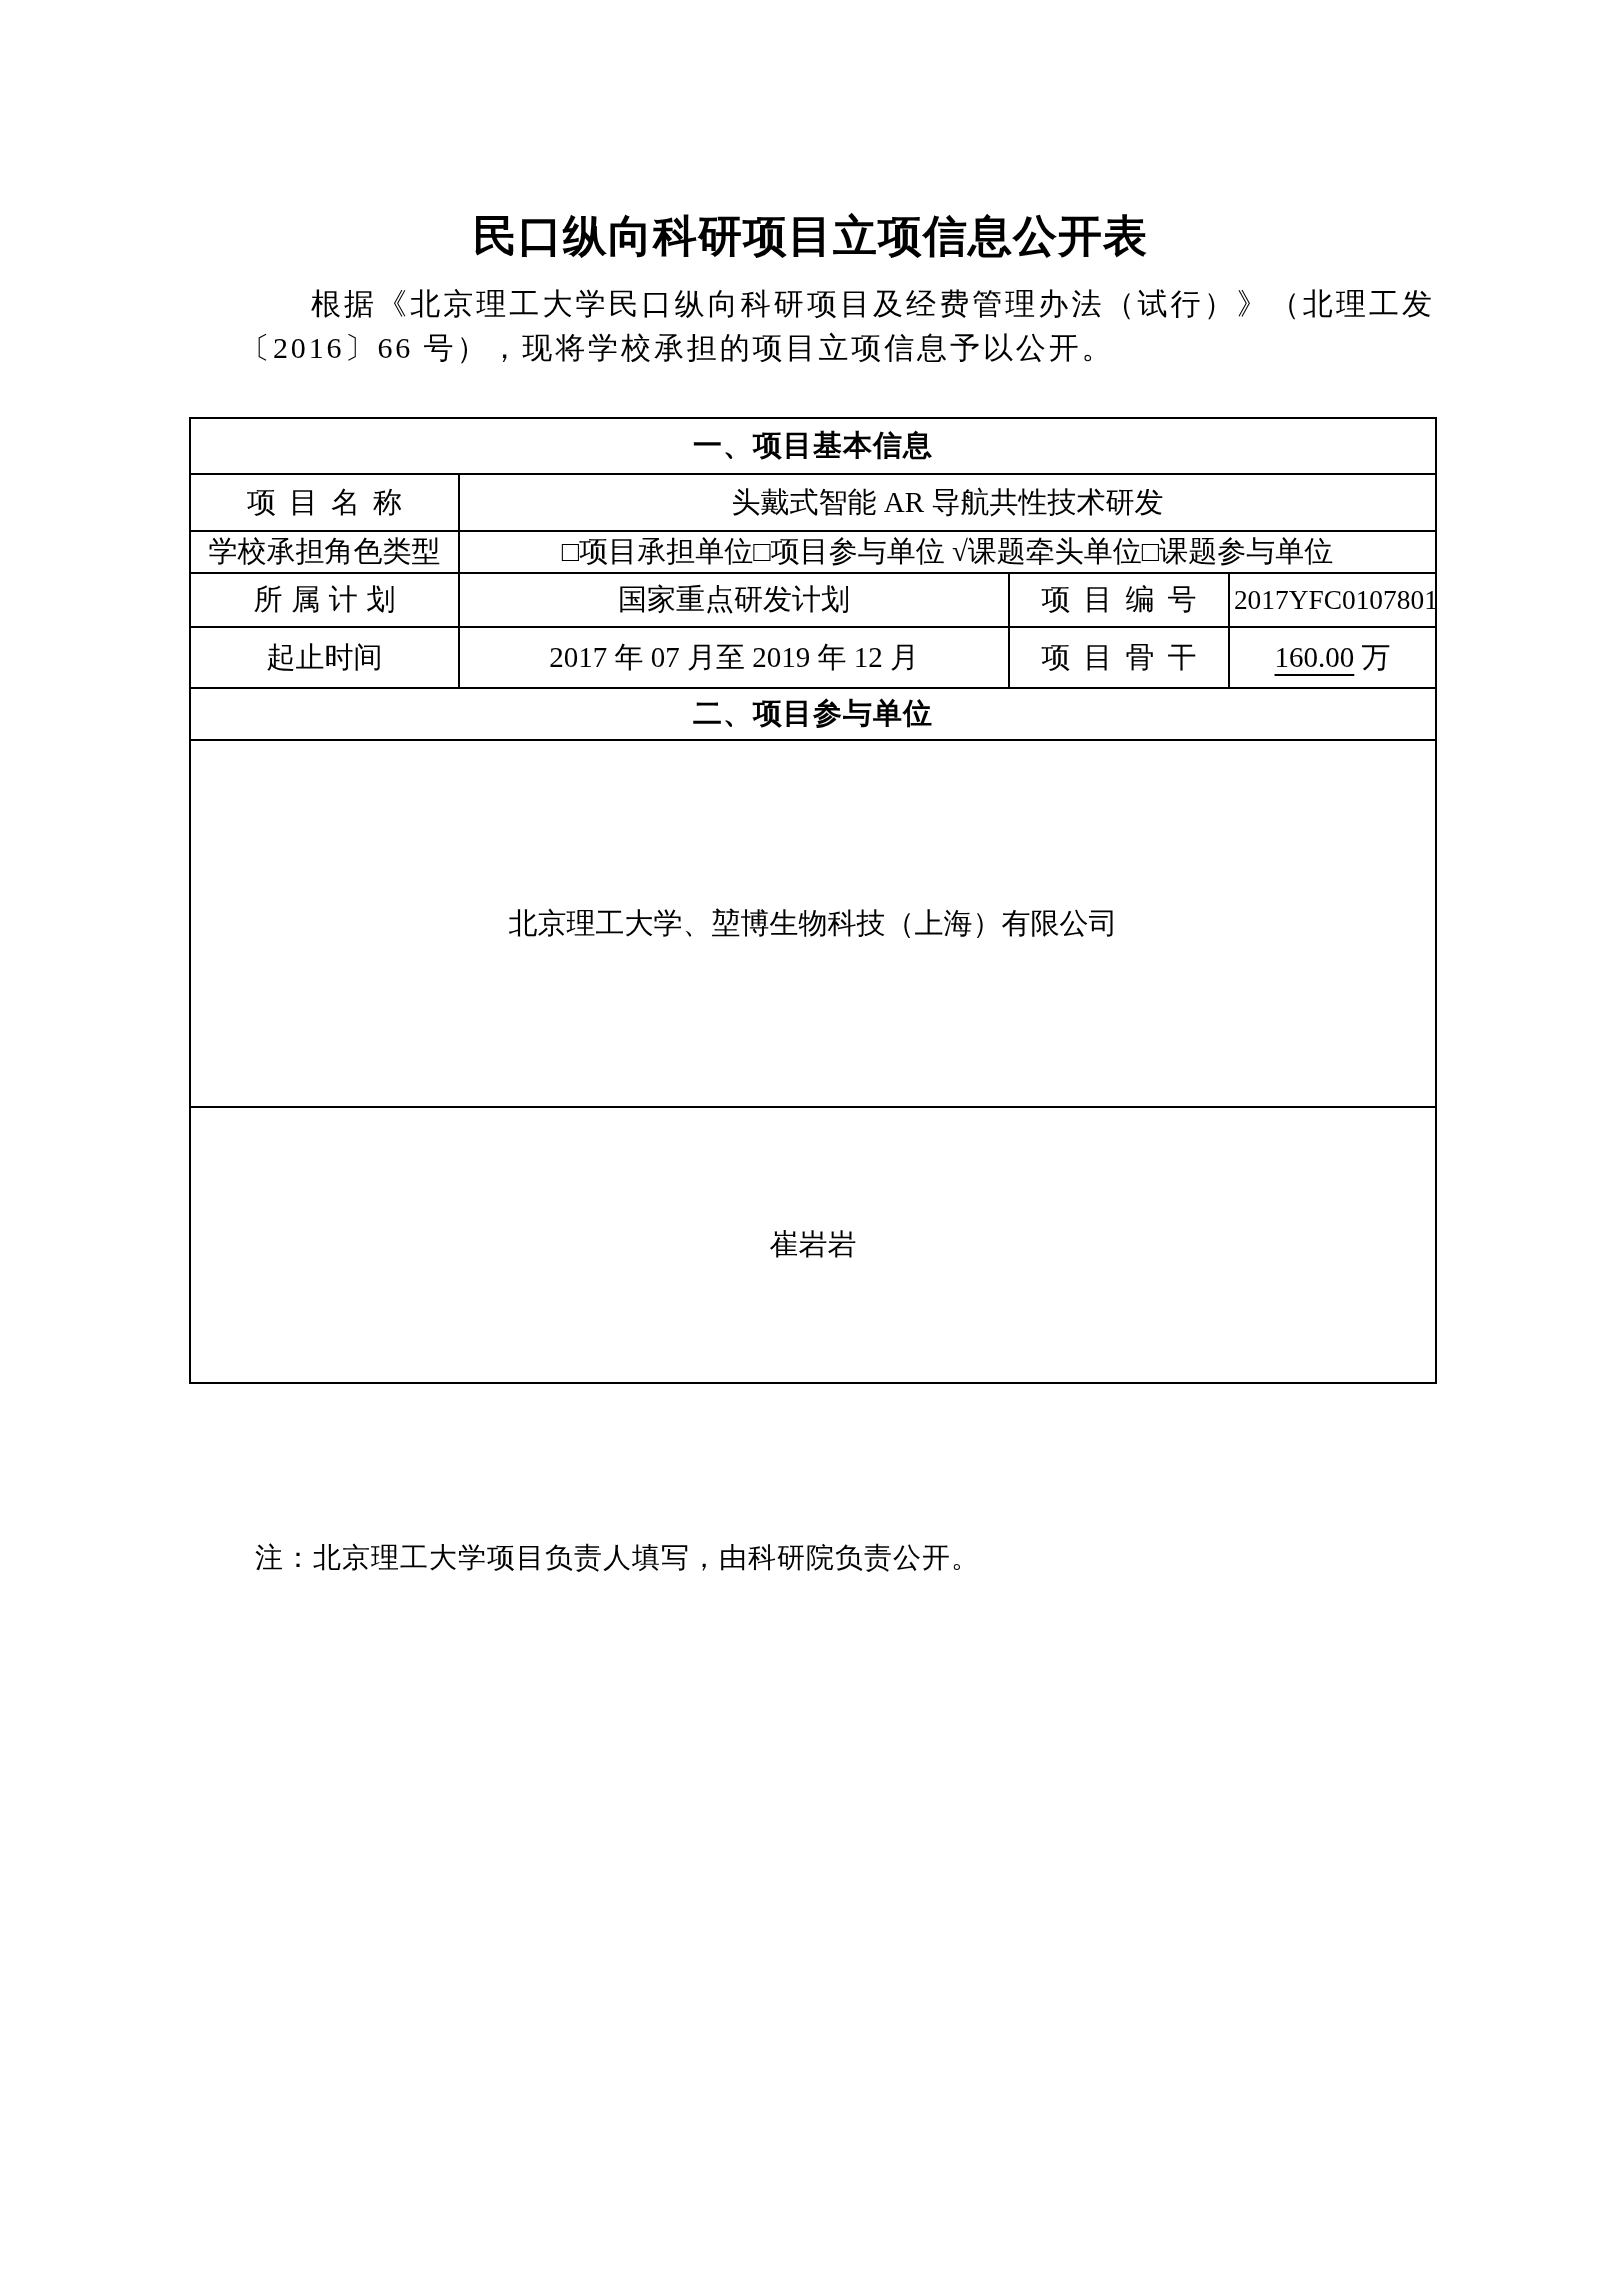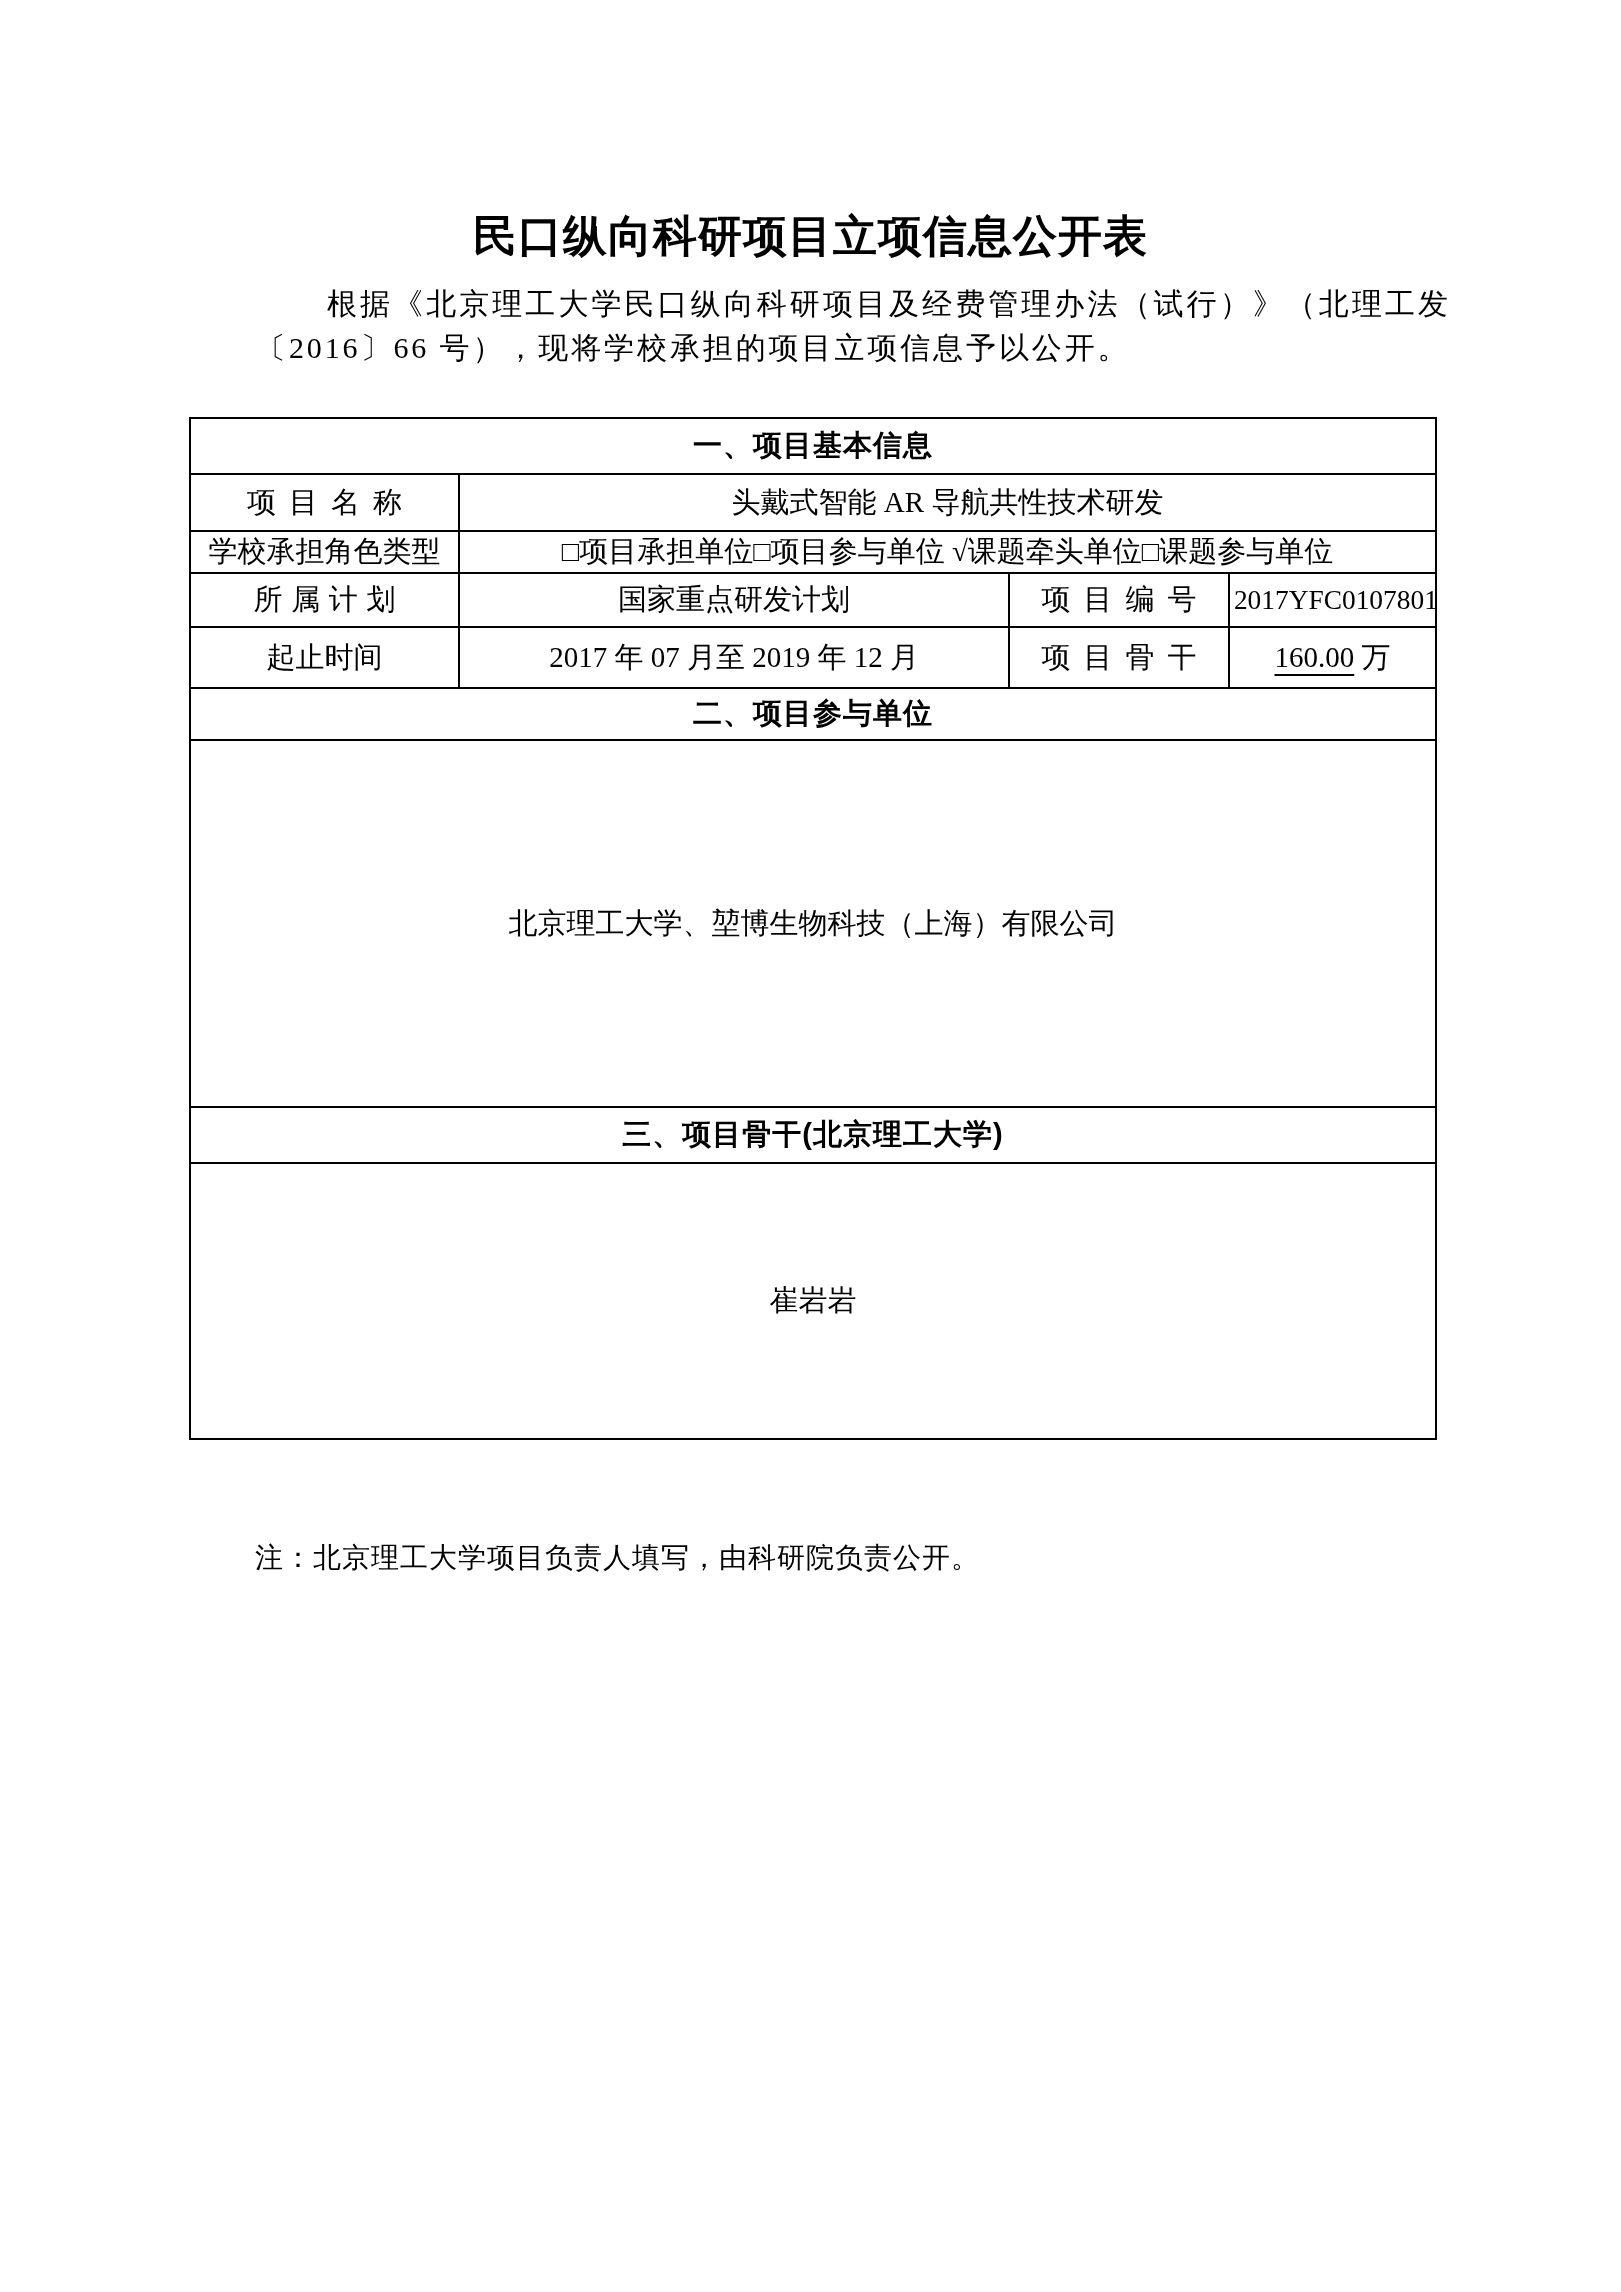--- a/index.html
+++ b/index.html
@@ -6,21 +6,21 @@
   body { width: 1621px; height: 2293px; position: relative; font-family: "Liberation Serif", "DejaVu Serif", serif; color: #000; }
   .page { position: absolute; left: 0; top: 0; width: 1621px; height: 2293px; background: #ffffff; }
 
   .doc-title {
     position: absolute; left: 0; top: 211px; width: 1621px;
     text-align: center; font-family: "Liberation Sans", "DejaVu Sans", sans-serif;
     font-weight: bold; font-size: 44px; line-height: 49px; letter-spacing: 1px;
   }
 
   .intro {
-    position: absolute; left: 256px; top: 282px; width: 1192px;
+    position: absolute; left: 240px; top: 282px; width: 1192px;
     font-size: 30px; line-height: 44px;
   }
   .intro .line1 { text-indent: 71px; text-align: justify; text-align-last: justify; }
   .intro .line2 { letter-spacing: 2.9px; }
 
   table.main-table {
     position: absolute; left: 189px; top: 417px;
     width: 1245px; border-collapse: collapse; table-layout: fixed;
     border: 2.9px solid #000;
     font-size: 29px;
@@ -115,23 +115,20 @@
     </tr>
 
     <tr class="r-h54">
       <td colspan="6" class="section-header">二、项目参与单位</td>
     </tr>
 
     <tr class="r-h375">
       <td colspan="6" class="free-cell">北京理工大学、堃博生物科技（上海）有限公司</td>
     </tr>
 
-    <tr class="r-h58">
-      <td colspan="6" class="section-header">三、项目骨干(北京理工大学)</td>
-    </tr>
 
     <tr class="r-h283">
       <td colspan="6" class="free-cell-top">崔岩岩</td>
     </tr>
   </tbody>
     </table>
 
   <div class="footnote">注：北京理工大学项目负责人填写，由科研院负责公开。</div>
 
 </div>

